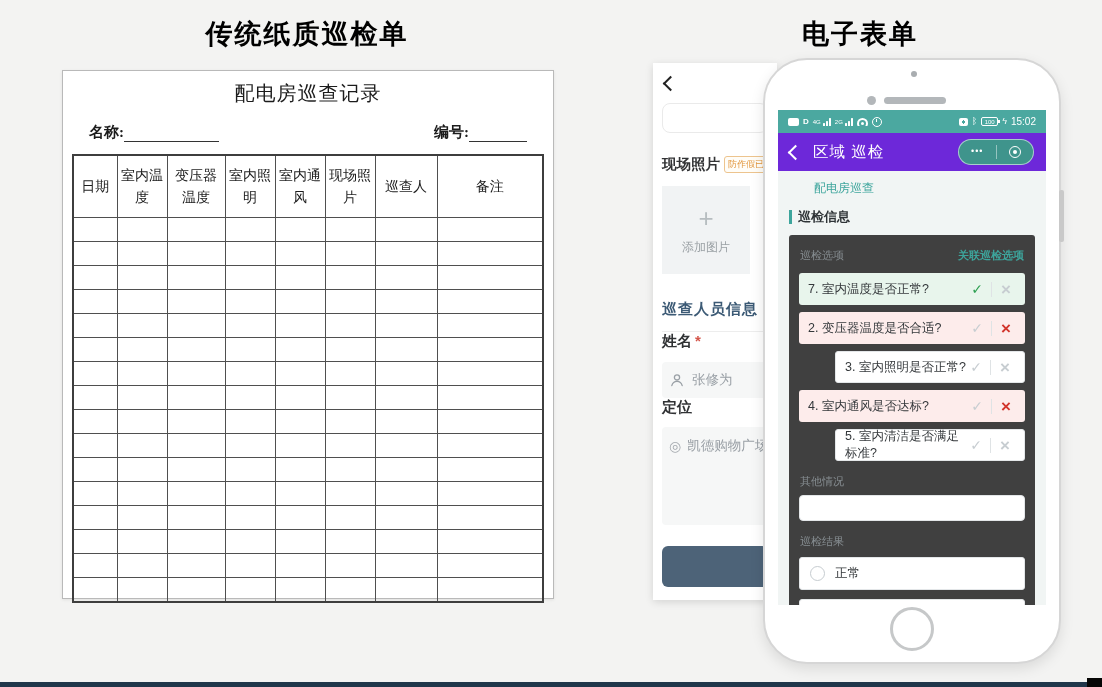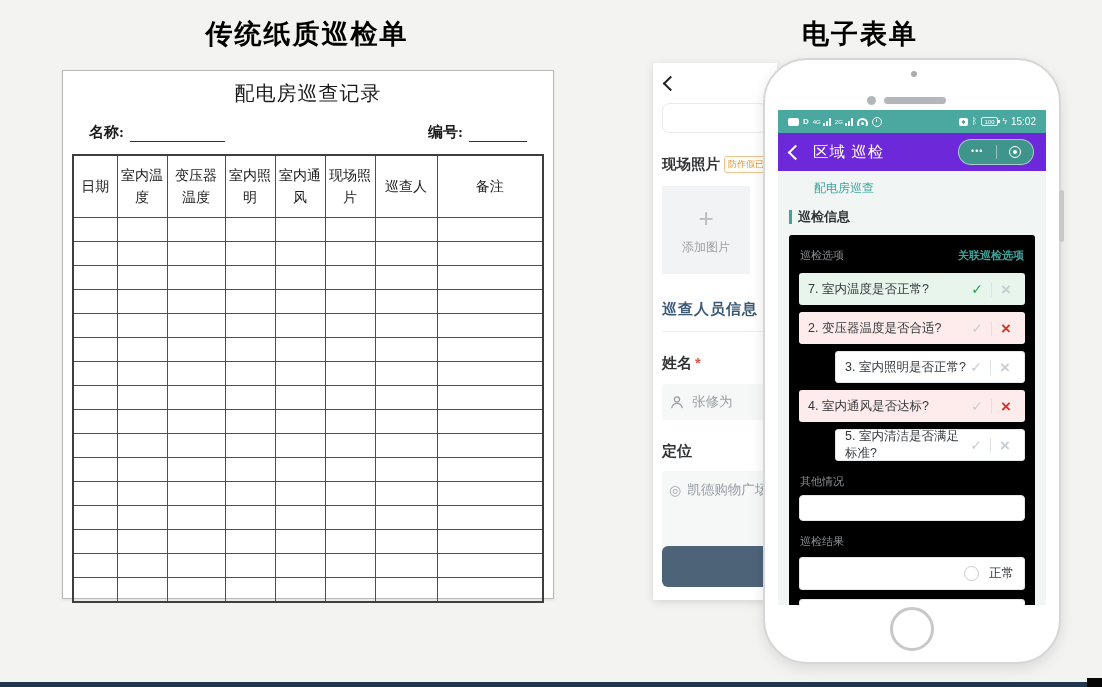--- a/index.html
+++ b/index.html
@@ -10,21 +10,21 @@
   .main-title{position:absolute;top:16px;font-size:27px;font-weight:bold;color:#000000;letter-spacing:2px;text-align:center;}
   .title-left{left:62px;width:490px;}
   .title-right{left:690px;width:340px;}
 
   
   .paper{position:absolute;left:62px;top:70px;width:490px;height:527px;background:#fff;
          border:1px solid #b9b9b9;box-shadow:0 1px 3px rgba(0,0,0,.08);
          font-family:"Liberation Serif","DejaVu Serif",serif;color:#1c1c1c;}
   .paper-title{text-align:center;font-size:20px;font-weight:normal;margin-top:9px;letter-spacing:1px;}
   .paper-fields{display:flex;justify-content:space-between;margin:16px 26px 12px 26px;font-size:15px;font-weight:bold;}
-  .field-pair{display:flex;align-items:flex-end;gap:6px;}
+  .field-pair{display:flex;align-items:flex-end;}
   .uline{display:inline-block;border-bottom:1px solid #333;height:16px;}
   .uline-name{width:95px;}
   .uline-code{width:58px;}
   .paper-table{border-collapse:collapse;margin:0 auto;width:470px;table-layout:fixed;}
   .paper-table th,.paper-table td{border:1px solid #4f4f4f;}
   .paper-table{border:2px solid #3e3e3e;}
   .paper-table th{font-size:14px;font-weight:normal;padding:9px 2px;line-height:1.55;word-break:break-all;}
   .paper-table td{height:21px;}
 
   
@@ -35,21 +35,21 @@
   .partial-input{margin-top:10px;height:28px;border:1px solid #eaeaea;border-radius:8px;}
   .photo-row{margin-top:22px;display:flex;align-items:center;gap:4px;white-space:nowrap;}
   .photo-label{font-size:14.5px;font-weight:bold;color:#323335;}
   .photo-badge{font-size:9px;color:#e2963c;border:1px solid #edc48e;border-radius:3px;padding:1px 3px;background:#fffdf8;}
   .addphoto-box{margin-top:12px;width:88px;height:88px;background:#f1f3f4;display:flex;flex-direction:column;
                 align-items:center;justify-content:center;gap:8px;}
   .plus-glyph{font-size:26px;color:#b7bdc0;line-height:1;font-weight:300;}
   .addphoto-label{font-size:12px;color:#9aa0a4;}
   .inspector-heading{margin-top:26px;font-size:15px;font-weight:bold;color:#3c5a75;letter-spacing:1px;}
   .heading-divider{margin-top:12px;border-bottom:1px solid #ededed;}
-  .name-heading,.loc-heading{margin-top:22px;font-size:15px;font-weight:bold;color:#303234;}
+  .name-heading,.loc-heading{font-size:15px;font-weight:bold;color:#303234;}
   .req{color:#d4554a;margin-left:3px;}
   .name-input{margin-top:11px;height:36px;background:#f6f7f7;border-radius:4px;display:flex;align-items:center;gap:8px;padding:0 8px;}
   .ghost-text{font-size:13.5px;color:#9aa0a6;white-space:nowrap;}
   .loc-box{margin-top:10px;height:98px;background:#f6f7f7;border-radius:4px;padding:10px 7px;box-sizing:border-box;}
   .loc-row{display:flex;align-items:center;gap:6px;}
   .pin-glyph{font-size:14px;color:#a6abb0;line-height:1;}
   .submit-btn{position:absolute;left:9px;right:9px;bottom:13px;height:41px;background:#4d6378;border-radius:6px;border:none;}
 
   
   .phone{position:absolute;left:763px;top:58px;width:298px;height:606px;background:#fff;
@@ -98,40 +98,40 @@
   .capsule-sep{width:1px;height:14px;background:rgba(255,255,255,.45);}
   .capsule-ring{width:12px;height:12px;border:1.5px solid #fff;border-radius:50%;position:relative;box-sizing:border-box;}
   .capsule-ring:after{content:"";position:absolute;left:50%;top:50%;transform:translate(-50%,-50%);width:4px;height:4px;background:#fff;border-radius:50%;}
 
   
   .screen-body{flex:1;padding:6px 11px 0 11px;display:flex;flex-direction:column;overflow:hidden;}
   .breadcrumb-link{font-size:12px;color:#3da59c;margin:3px 0 11px 1px;padding-left:24px;}
   .section-head{display:flex;align-items:center;gap:6px;margin-bottom:9px;}
   .section-bar{width:3px;height:14px;background:#3da59c;}
   .section-title{font-size:13px;font-weight:bold;color:#2f3437;}
-  .form-card{background:#000000;border-radius:3px;padding:11px 10px 10px 10px;flex:1;margin-bottom:6px;}
+  .form-card{background:#404040;border-radius:3px;padding:11px 10px 10px 10px;flex:1;margin-bottom:6px;}
   .opts-head{display:flex;justify-content:space-between;align-items:center;margin:2px 1px 10px 1px;}
   .opts-label,.sub-label{font-size:11px;color:#868d91;}
   .opts-link{font-size:11px;color:#3da59c;font-weight:bold;}
   .opt-item{height:32px;border-radius:3px;display:flex;align-items:center;padding:0 9px;margin-bottom:7px;box-sizing:border-box;}
   .opt-item[data-state="pass"]{background:#e8f5ec;}
   .opt-item[data-state="fail"]{background:#fdeceb;}
   .opt-item[data-state="none"]{background:#fff;border:1px solid #e4e7e9;margin-left:36px;}
   .opt-text{flex:1;font-size:12.5px;color:#34383b;}
   .mark{width:20px;text-align:center;font-size:14px;line-height:1;}
   .mark-x{font-size:17px;font-weight:bold;}
   .mark-div{width:1px;height:15px;background:#dfe3e5;margin:0 4px;}
   .mark.gray{color:#c7cdd1;}
   .mark-check.on{color:#2ea052;}
   .mark-x.on{color:#d2342b;}
   .other-label{font-size:11px;color:#868d91;margin:13px 1px 6px 1px;}
   .other-input{height:24px;border:1px solid #e3e6e8;border-radius:4px;background:#fff;}
   .result-label{font-size:11px;color:#868d91;margin:13px 1px 8px 1px;}
   .result-row{height:33px;border:1px solid #e3e6e8;border-radius:3px;display:flex;align-items:center;
-              gap:10px;padding:0 10px;margin-bottom:9px;box-sizing:border-box;background:#fff;justify-content:flex-end;}
+              gap:10px;padding:0 10px;margin-bottom:9px;box-sizing:border-box;background:#fff;}
   .radio{width:15px;height:15px;border:1.5px solid #c6ccd0;border-radius:50%;box-sizing:border-box;flex:0 0 auto;}
   .result-text{font-size:12.5px;color:#34383b;}
 
   
   .bottom-bar{position:absolute;left:0;right:0;bottom:0;height:5px;background:#20364a;}
   .bottom-notch{position:absolute;right:0;bottom:0;width:15px;height:9px;background:#060606;}
 
   .person-svg{flex:0 0 auto;}
 </style>
 </head>

